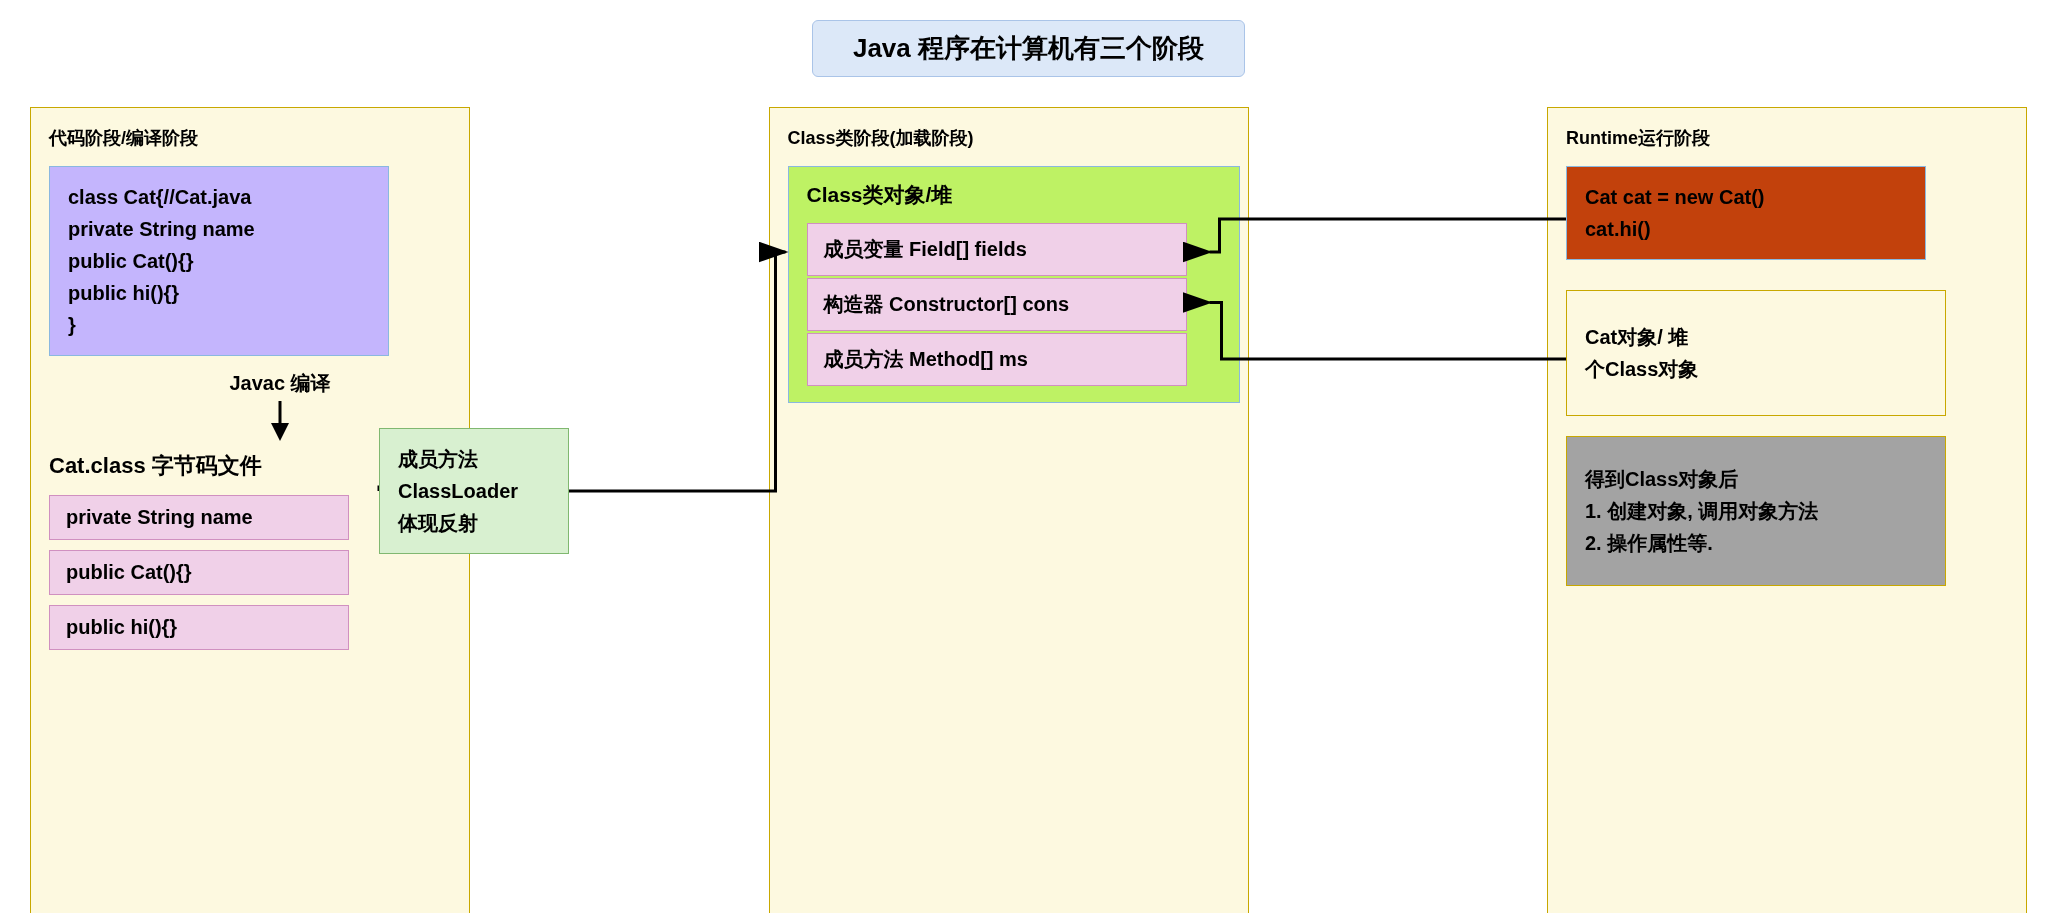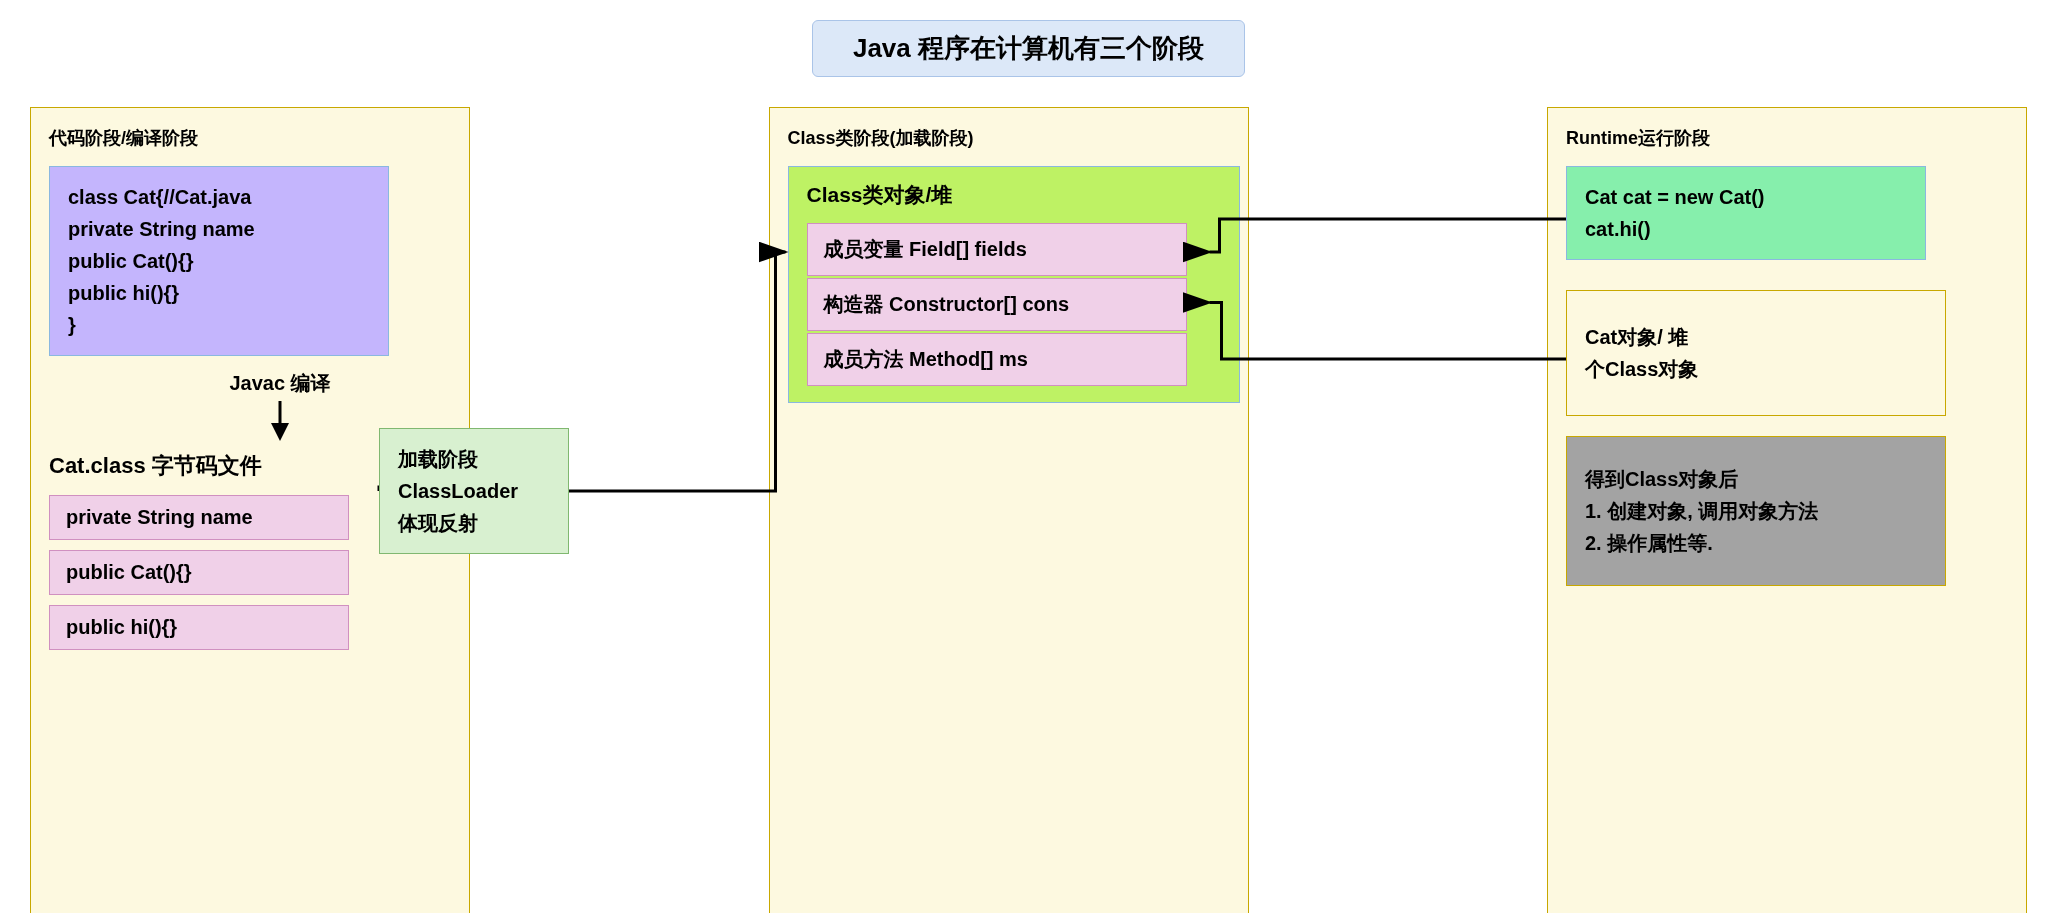--- a/index.html
+++ b/index.html
@@ -160,21 +160,21 @@
     }
 
     
     .stage3 {
       width: 480px;
       min-height: 820px;
       margin-left: 60px;
     }
 
     .runtime-code-box {
-      background: #86efac;
+      background: #c2410c;
       border: 1px solid #8ab8e0;
       padding: 14px 18px;
       font-size: 20px;
       font-weight: bold;
       line-height: 1.6;
       width: 360px;
       margin-bottom: 30px;
       margin-top: 6px;
     }
 
@@ -240,21 +240,21 @@
       </div>
 
       <div class="bytecode-section">
         <div class="bytecode-title">Cat.class 字节码文件</div>
         <div class="bytecode-item">private String name</div>
         <div class="bytecode-item">public Cat(){}</div>
         <div class="bytecode-item">public hi(){}</div>
       </div>
 
       <div class="classloader-box">
-        <div>加载阶段</div>
+        <div>成员方法</div>
         <div>ClassLoader</div>
         <div>体现反射</div>
       </div>
     </div>
 
     <div class="stage-box stage2">
       <div class="stage-title">Class类阶段(加载阶段)</div>
 
       <div class="class-obj-box">
         <div class="class-obj-title">Class类对象/堆</div>

